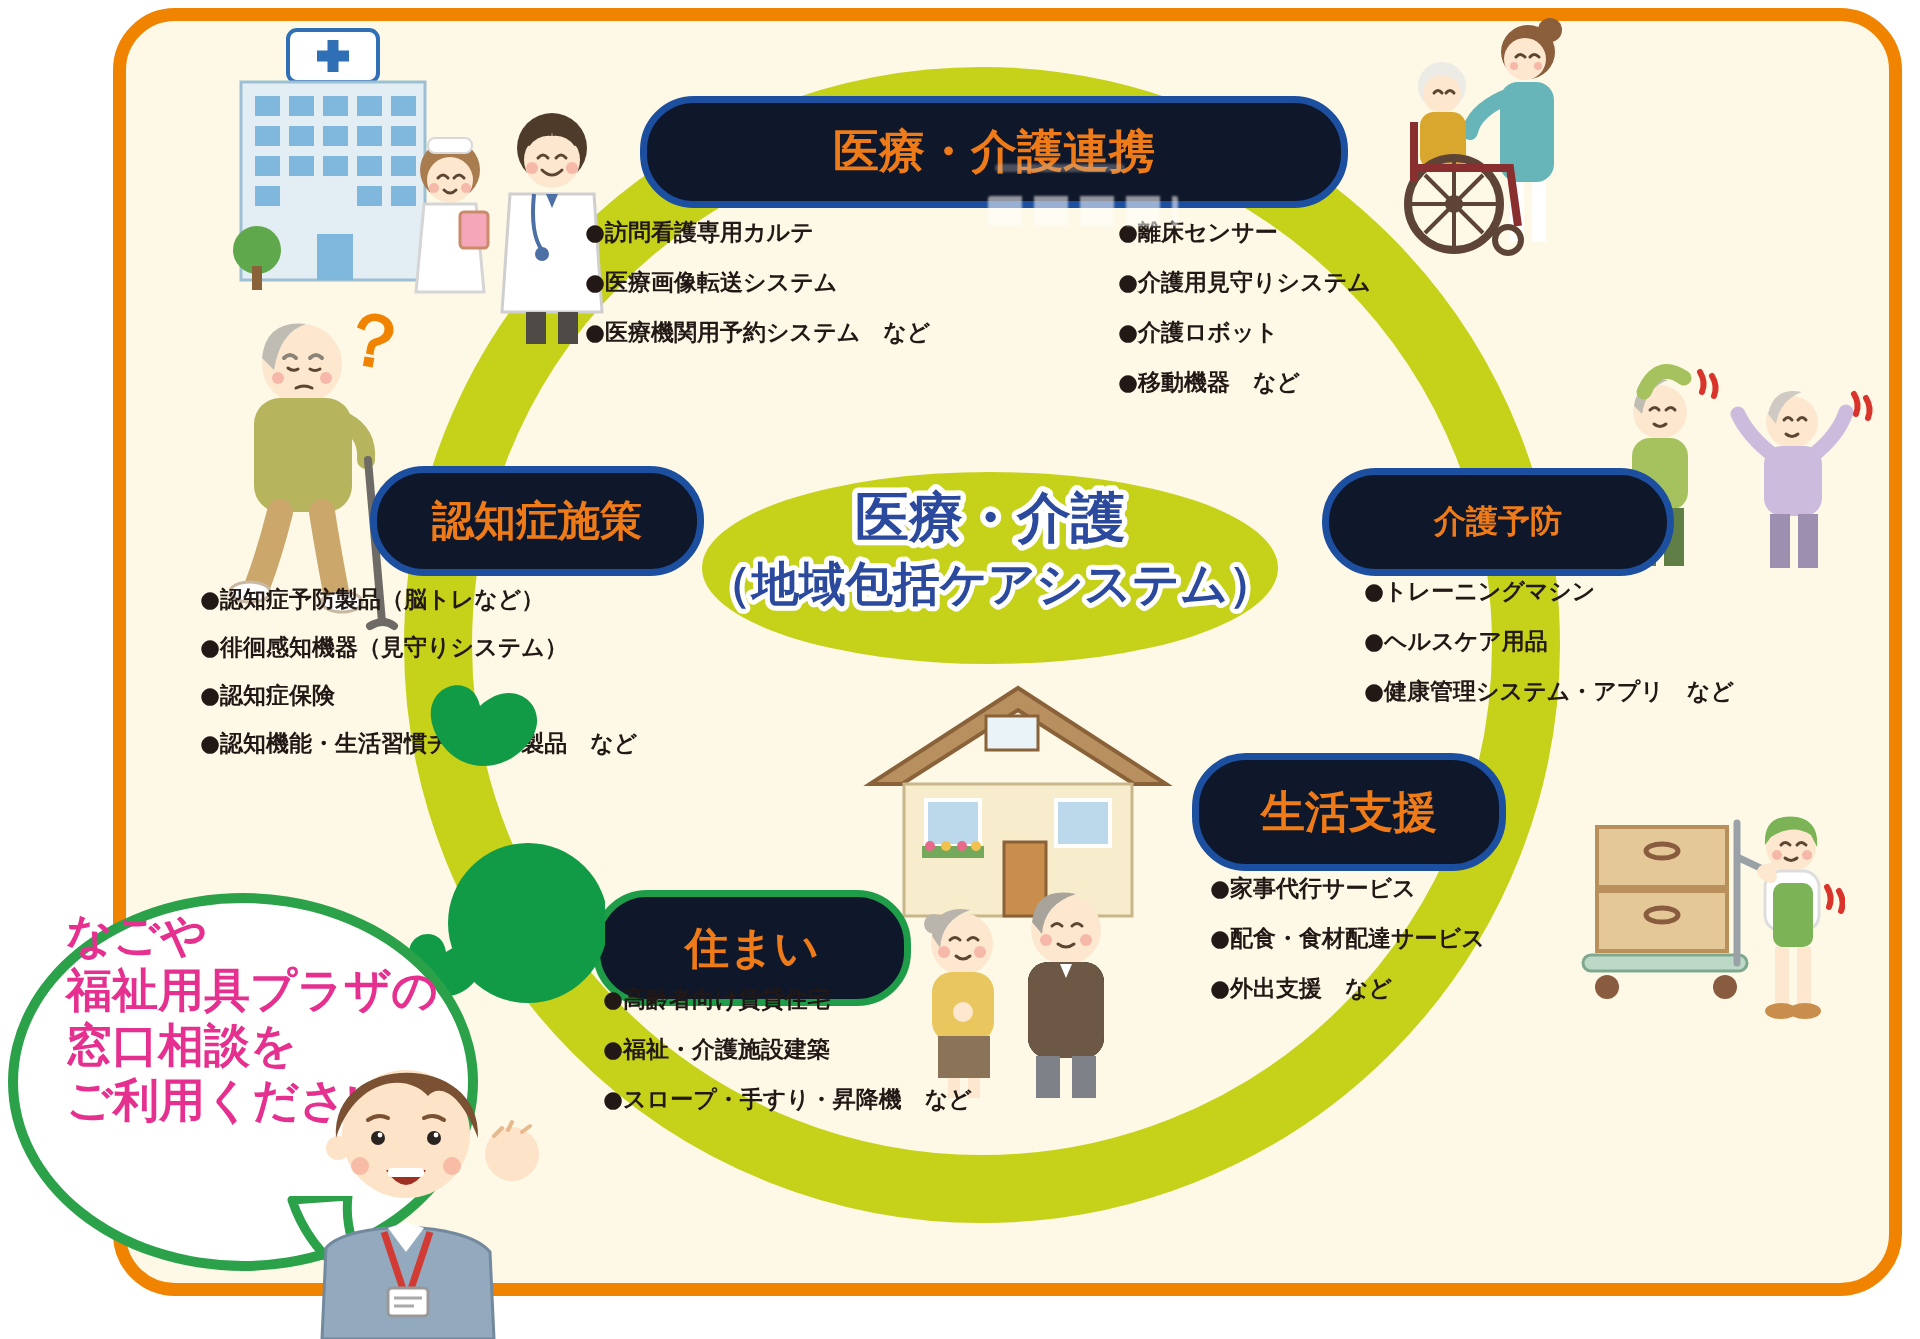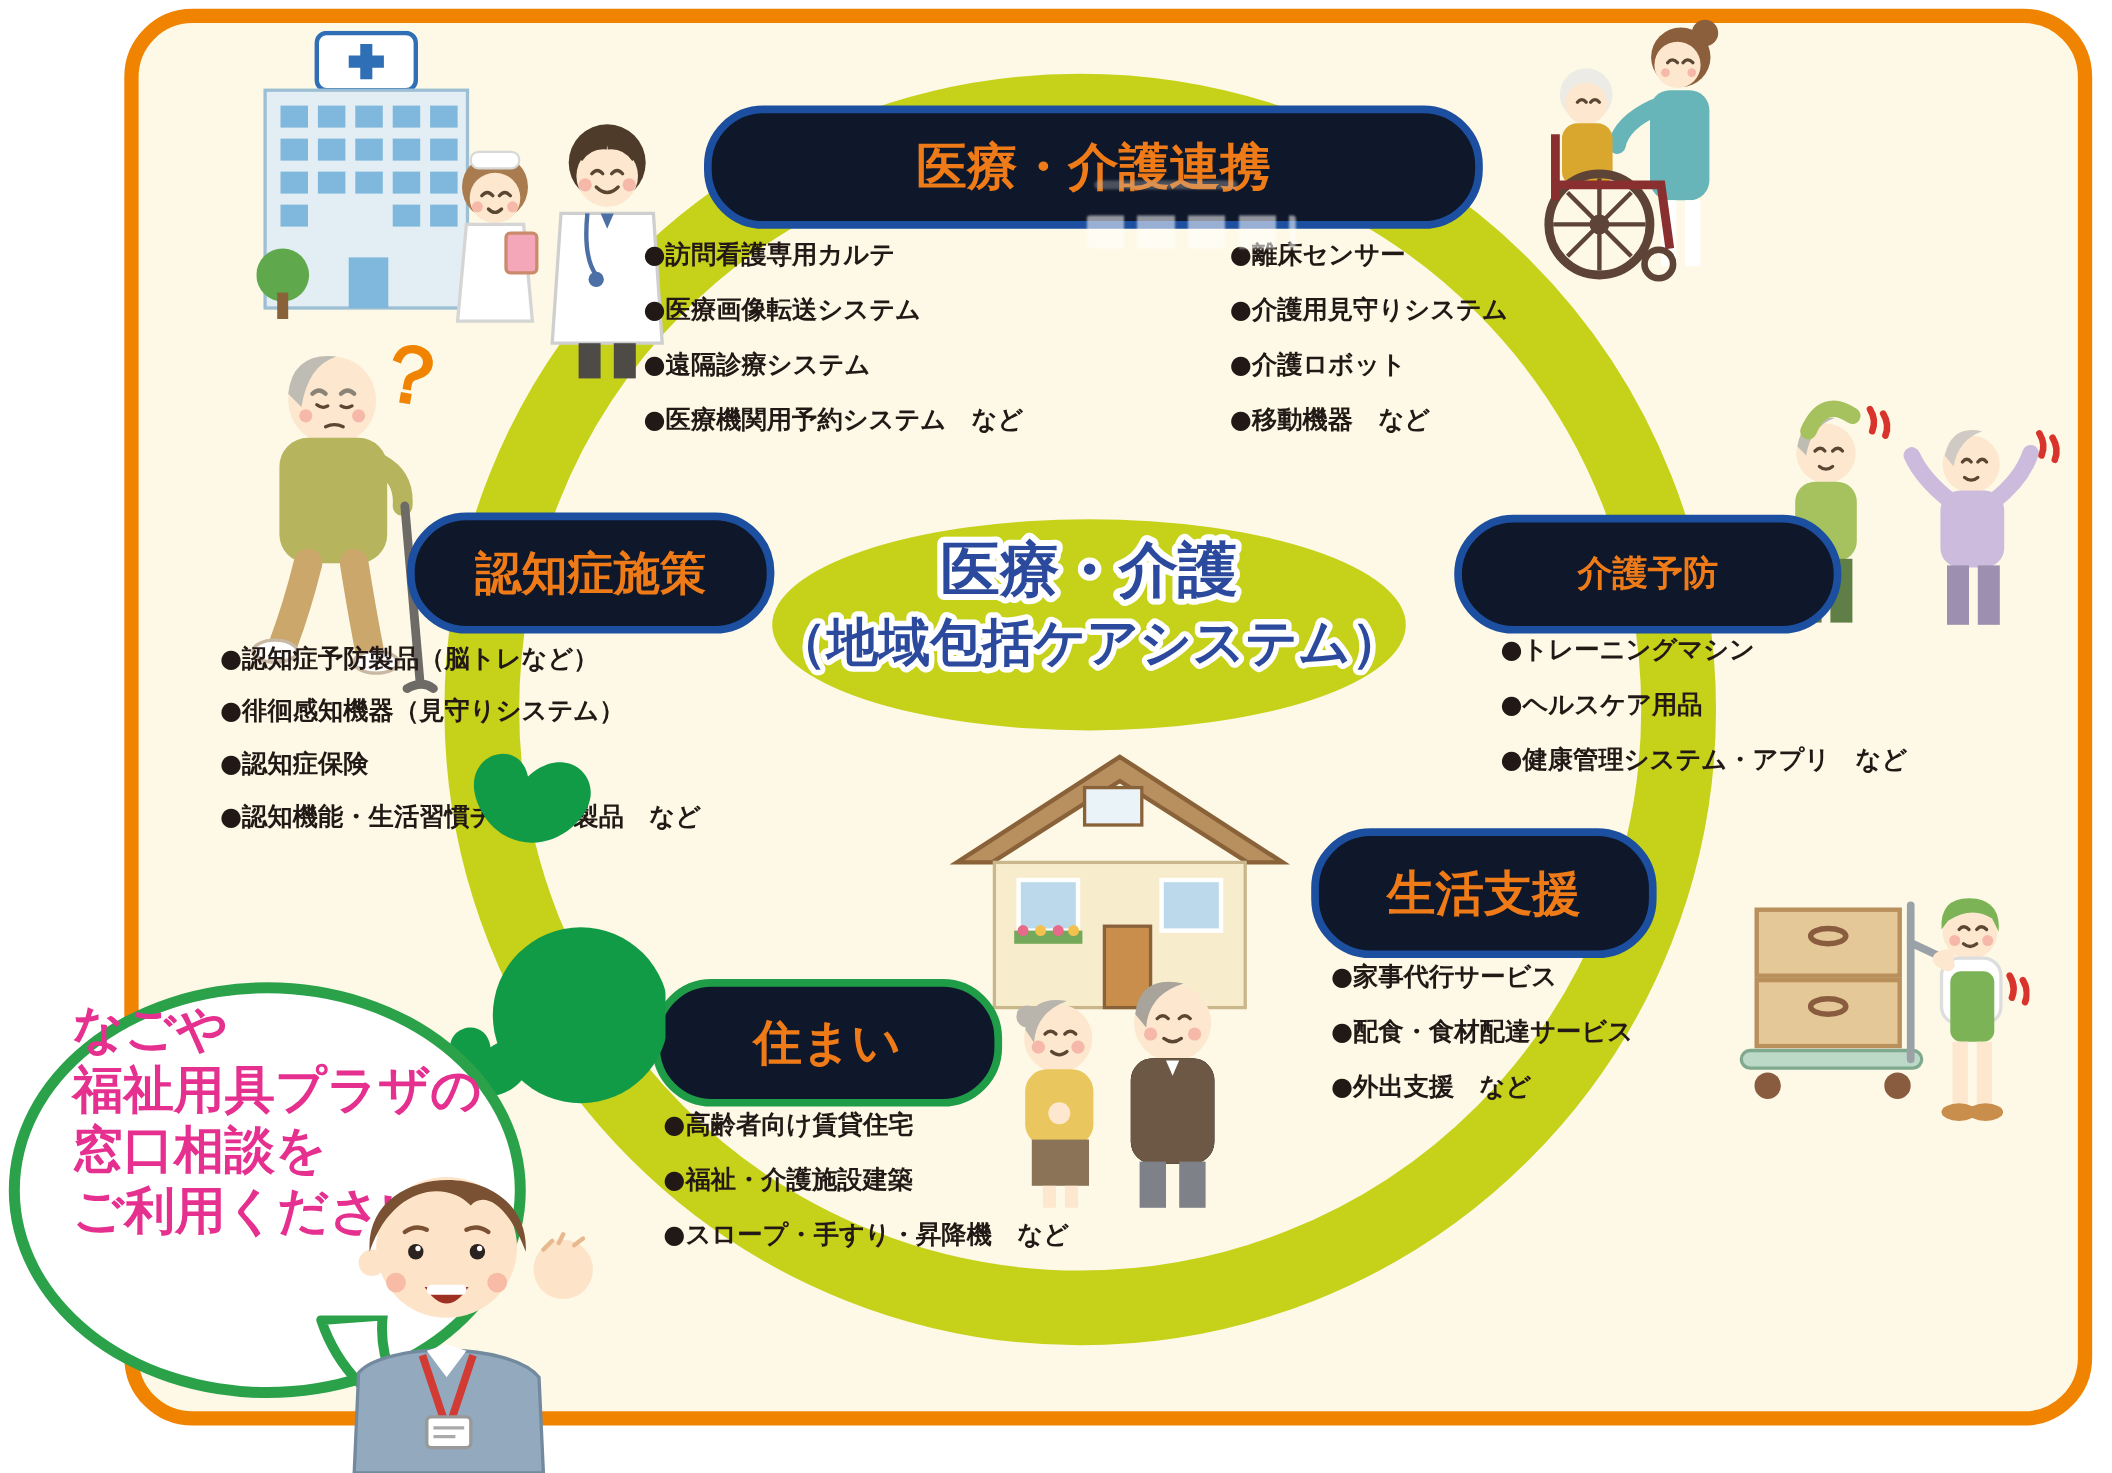--- a/index.html
+++ b/index.html
@@ -253,21 +253,20 @@
     <span>生活支援</span>
   </div>
 
   <div class="pill green" style="left:593px;top:890px;width:304px;height:102px;font-size:44px">
     <span>住まい</span>
   </div>
 
   <div class="list" style="left:585px;top:207px">
     <div>●訪問看護専用カルテ</div>
     <div>●医療画像転送システム</div>
-    <div>●遠隔診療システム</div>
     <div>●医療機関用予約システム　など</div>
   </div>
 
   <div class="list" style="left:1118px;top:207px">
     <div>●離床センサー</div>
     <div>●介護用見守りシステム</div>
     <div>●介護ロボット</div>
     <div>●移動機器　など</div>
   </div>
 
@@ -283,21 +282,21 @@
     <div>●ヘルスケア用品</div>
     <div>●健康管理システム・アプリ　など</div>
   </div>
 
   <div class="list" style="left:1210px;top:863px">
     <div>●家事代行サービス</div>
     <div>●配食・食材配達サービス</div>
     <div>●外出支援　など</div>
   </div>
 
-  <div class="list" style="left:603px;top:998px">
+  <div class="list" style="left:603px;top:974px">
     <div>●高齢者向け賃貸住宅</div>
     <div>●福祉・介護施設建築</div>
     <div>●スロープ・手すり・昇降機　など</div>
   </div>
 
   <div id="watermark"></div>
   <div id="credit"></div>
 
   <div id="bubble"></div>
   <svg id="bubble-tail" width="150" height="115" viewBox="0 0 150 115">

